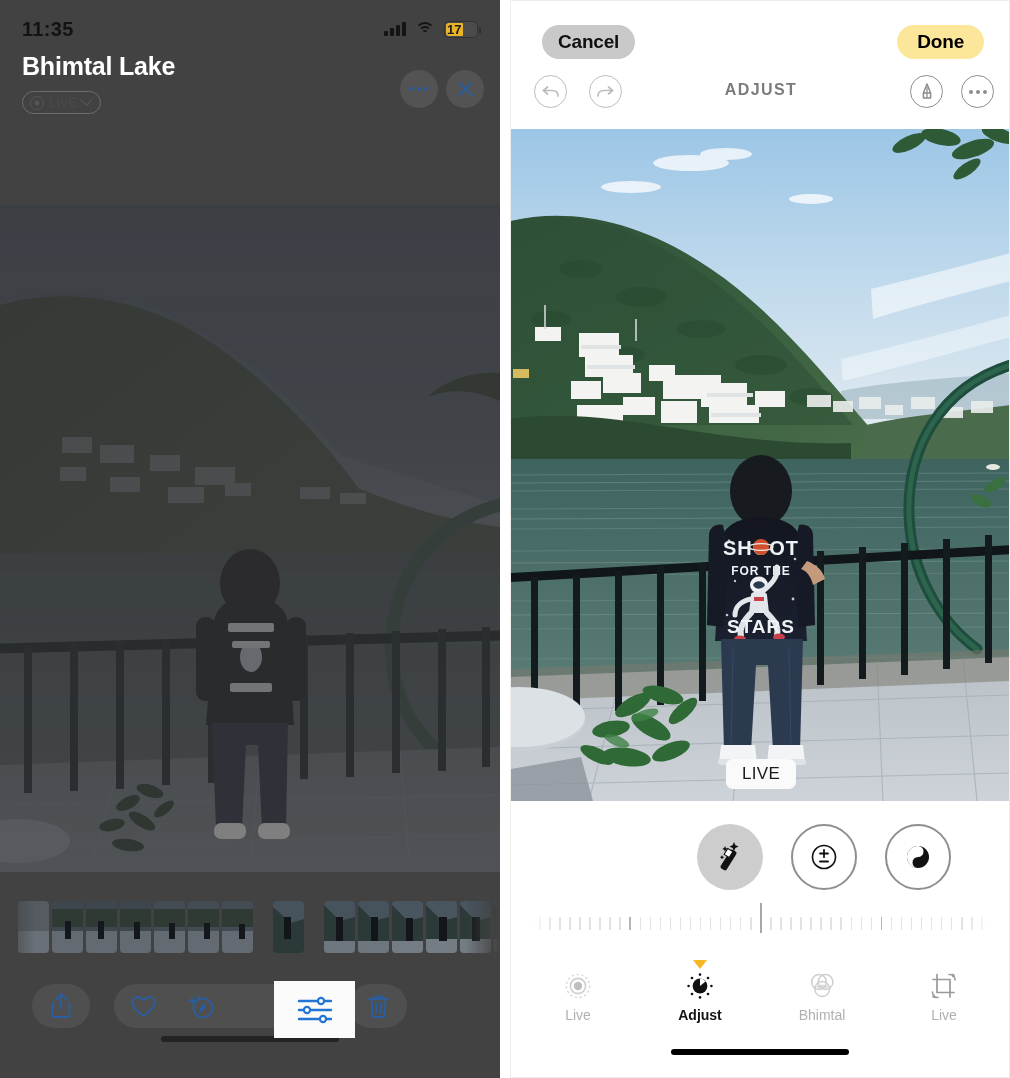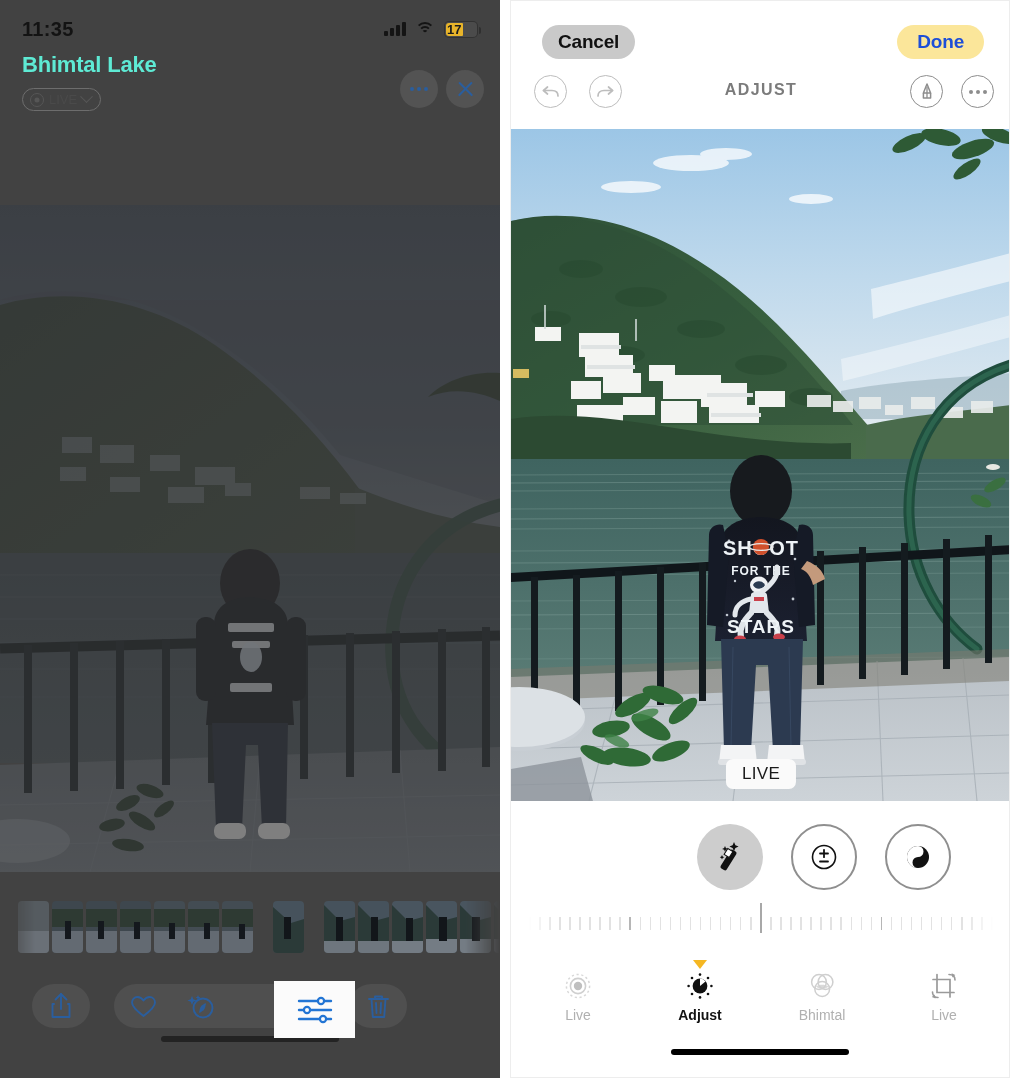--- a/index.html
+++ b/index.html
@@ -45,21 +45,21 @@
     border: 1.5px solid rgba(20,20,20,.45); border-radius: 5px;
     background: rgba(255,255,255,0.05); display:flex; align-items:center; }
   .battery .fill { position:absolute; left:1px; top:1px; bottom:1px; width: 17px;
     background: #e8b42a; border-radius: 3px 1px 1px 3px; }
   .battery .pct { position: relative; z-index: 2; width: 100%; text-align: left;
     padding-left: 2px; font-size: 13px; font-weight: bold; color: #1c1c1c; }
   .battery::after { content:''; position:absolute; right:-4px; top:5px; width:2.5px; height:7px;
     background: rgba(20,20,20,.4); border-radius: 0 2px 2px 0; }
 
   .photo-header { position: absolute; top: 52px; left: 0; width: 500px; z-index: 45; padding: 0 22px; }
-  .ph-title { font-size: 22px; font-weight: bold; color: #5eead4; letter-spacing: -0.2px; }
+  .ph-title { font-size: 25px; font-weight: bold; color: #ffffff; letter-spacing: -0.2px; }
   .ph-sub { margin-top: 3px; font-size: 14px; color: #5e5e5e; }
   .ph-sub .sep { display:inline-block; width: 9px; }
   .live-chip { margin-top: 10px; display: inline-flex; align-items: center; gap: 5px;
     border: 1.2px solid #6d6d6d; border-radius: 13px; padding: 3px 9px 3px 7px;
     font-size: 13px; color: #4a4a4a; }
   .live-ring { width: 14px; height: 14px; border: 1.6px solid #565656; border-radius: 50%;
     position: relative; }
   .live-ring::after { content:''; position:absolute; left:50%; top:50%; transform: translate(-50%,-50%);
     width: 5px; height: 5px; background:#565656; border-radius:50%; }
   .chev-down { width: 9px; height: 9px; border-right: 1.8px solid #565656;
@@ -105,21 +105,21 @@
     position: absolute; left: 510px; top: 0; width: 500px; height: 1078px;
     background: #ffffff; overflow: hidden;
     border-left: 1px solid #ededed; border-right: 1px solid #ededed;
     border-top: 1px solid #ededed; border-bottom: 1px solid #ededed;
   }
   .ed-top { position: absolute; top: 0; left: 0; width: 500px; height: 128px; background: #fff; }
   .btn-cancel { position: absolute; left: 31px; top: 24px;
     background: #c9c9c9; color: #101010; font-size: 19px; font-weight: bold;
     padding: 6px 16px; border-radius: 17px; letter-spacing: -0.2px; }
   .btn-done { position: absolute; right: 27px; top: 24px;
-    background: #fbe69a; color: #1d4ed8; font-size: 19px; font-weight: bold;
+    background: #fbe69a; color: #000000; font-size: 19px; font-weight: bold;
     padding: 6px 20px; border-radius: 17px; letter-spacing: -0.2px; }
   .ed-title { position: absolute; top: 80px; left: 0; width: 500px; text-align: center;
     font-size: 16px; font-weight: bold; color: #7b7b7b; letter-spacing: 1.4px; }
   .ed-icon-btn { position: absolute; width: 33px; height: 33px; border-radius: 50%;
     border: 1.7px solid #bdbdbd; display:flex; align-items:center; justify-content:center; }
   .undo-btn { left: 23px; top: 74px; }
   .redo-btn { left: 78px; top: 74px; }
   .markup-btn { right: 68px; top: 74px; border-color: #8d8d8d; }
   .more-btn  { right: 17px; top: 74px; border-color: #8d8d8d; }
   .more-btn .d { width:4px; height:4px; border-radius:50%; background:#8d8d8d; }

